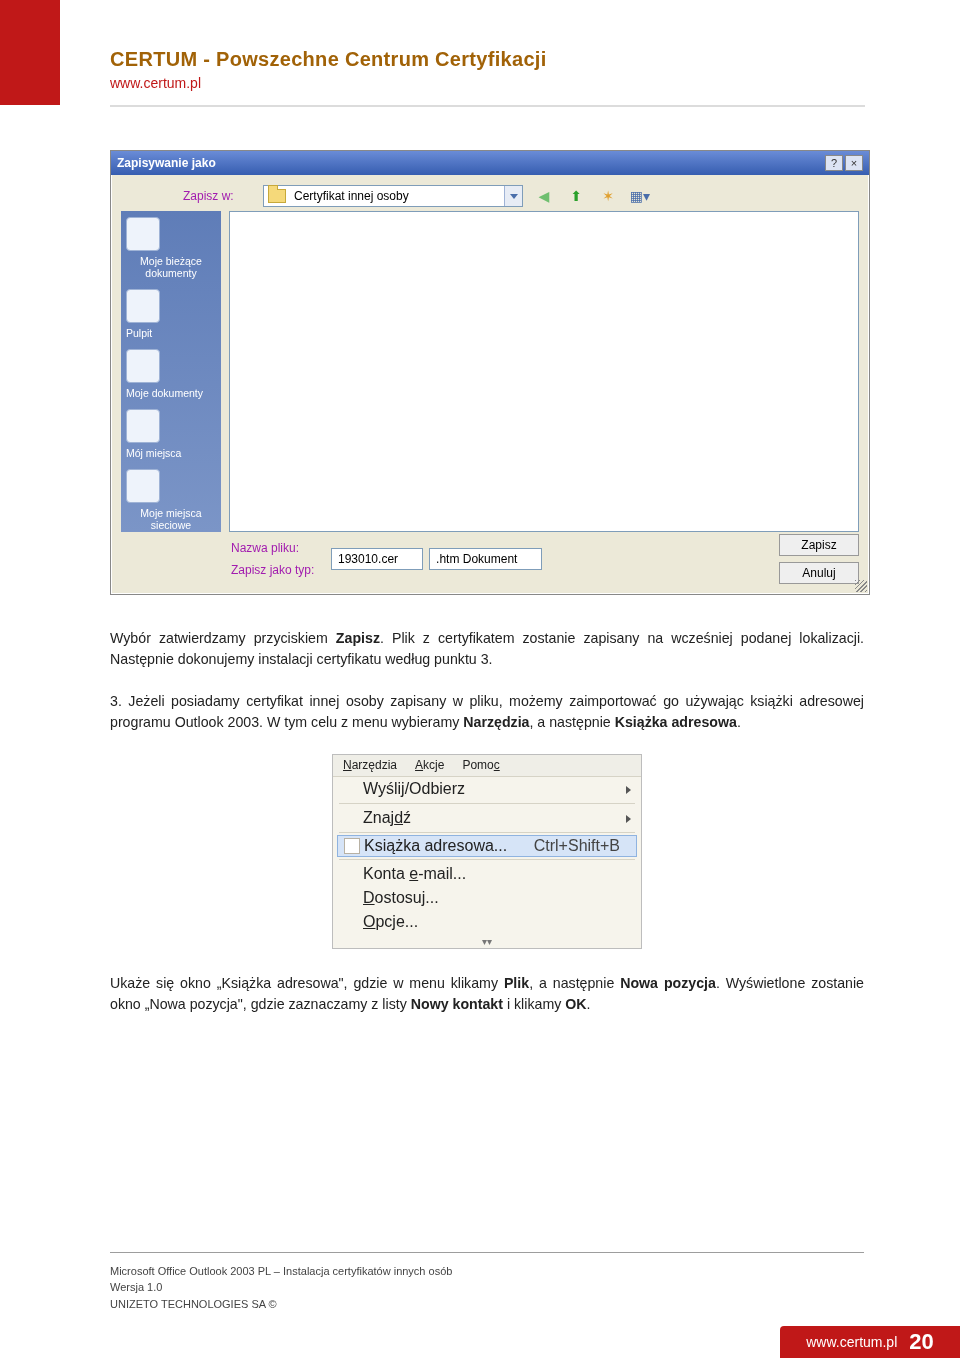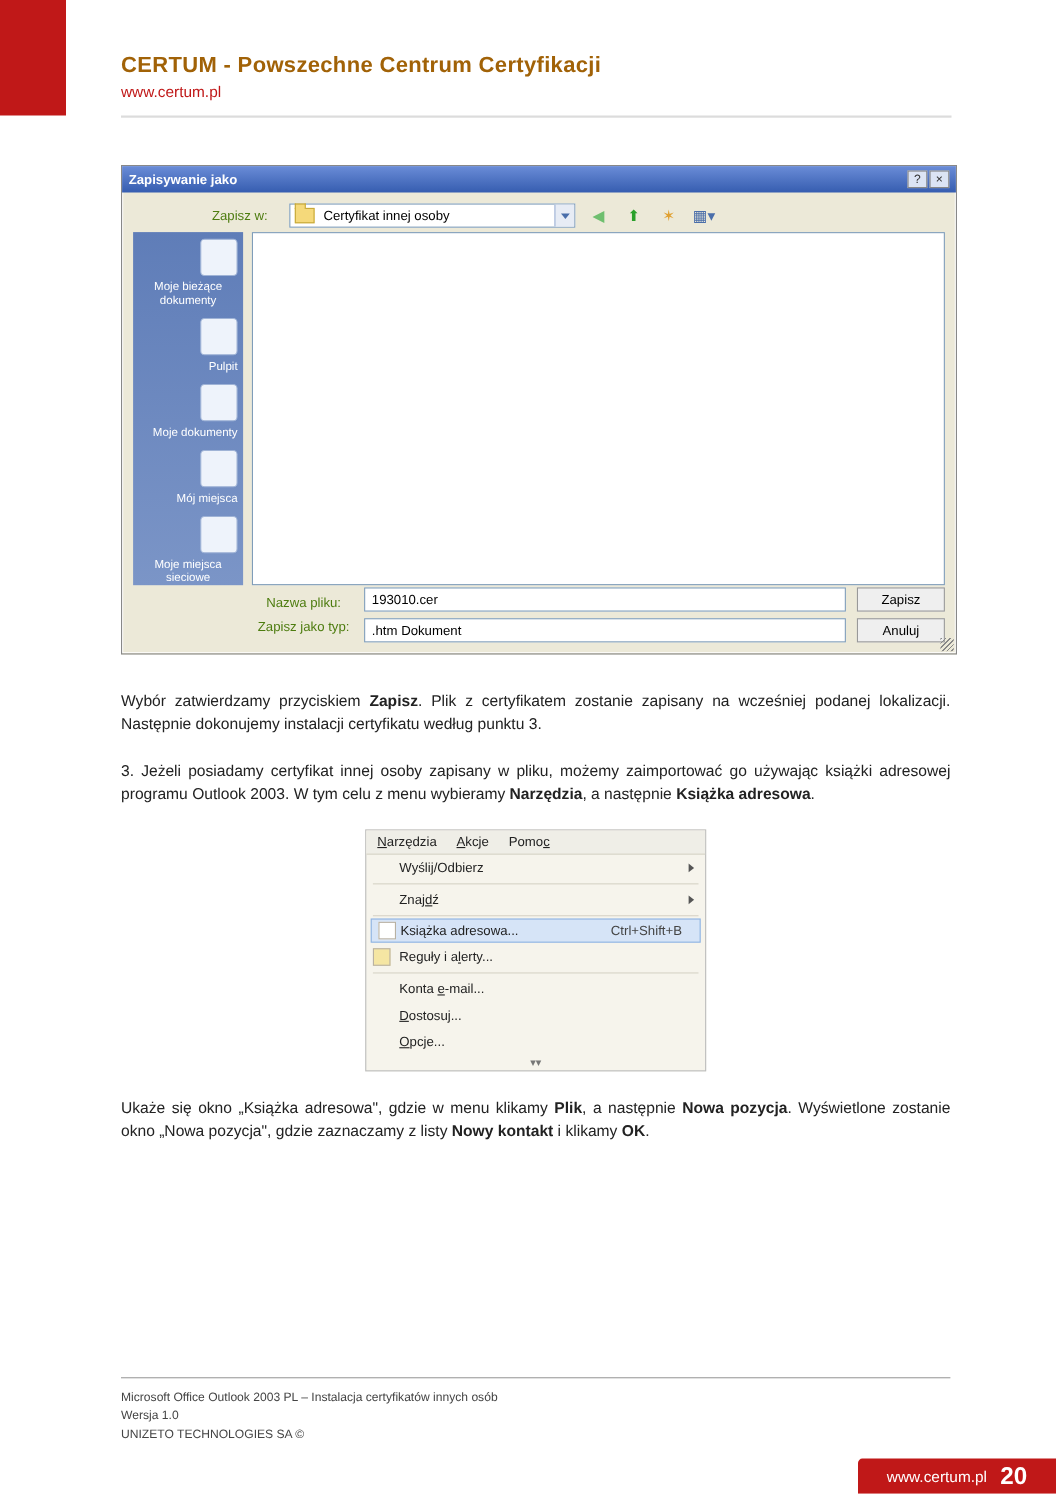--- a/index.html
+++ b/index.html
@@ -11,60 +11,60 @@
   .h-sub   { color: #c01818; font-size: 14px; margin-top: 4px; }
   .gray-rule { position: absolute; left: 110px; top: 105px; width: 755px; height: 2px; background: #dcdcdc; }
 
   
   .dlg { position: absolute; left: 110px; top: 150px; width: 760px; height: 445px; background: #ece9d8; border: 1px solid #888; box-shadow: 0 0 0 1px #fff inset; }
   .dlg-titlebar { height: 24px; background: linear-gradient(#6a8cd7, #365db0); color:#fff; display:flex; align-items:center; padding:0 6px; font-size:12px; }
   .dlg-title { flex:1; font-weight:bold; }
   .dlg-btns { display:flex; gap:2px; }
   .dlg-winbtn { width:18px; height:16px; background:#dce4f4; border:1px solid #888; color:#333; font-size:11px; display:flex; align-items:center; justify-content:center; }
   .dlg-toprow { display:flex; align-items:center; gap:10px; padding:10px 12px 6px 72px; }
-  .lbl { font-size:12px; color:#4d7c0f; text-align:center; width:70px; }
+  .lbl { font-size:12px; color:#a21caf; text-align:left; width:70px; }
   .lbl.wide { width:90px; }
   .combo { height:22px; border:1px solid #7f9db9; background:#fff; display:flex; align-items:center; font-size:12px; }
   .combo .folder-icon { width:18px; height:14px; margin:0 4px; background:#f5d97a; border:1px solid #c7a93a; position:relative; }
   .combo .folder-icon::before { content:""; position:absolute; left:-1px; top:-5px; width:8px; height:4px; background:#f5d97a; border:1px solid #c7a93a; border-bottom:none; }
   .combo .txt { flex:1; padding:0 4px; }
   .combo .arrow { width:18px; height:100%; background:#e7ecf5; border-left:1px solid #9fb3d6; display:flex; align-items:center; justify-content:center; }
   .combo .arrow::after { content:""; width:0;height:0;border-left:4px solid transparent;border-right:4px solid transparent;border-top:5px solid #4a6eaa; }
   .tool-icn { width:22px; height:22px; display:flex; align-items:center; justify-content:center; font-size:14px; }
   .dlg-body { position:absolute; left:10px; top:60px; right:10px; bottom:62px; display:flex; }
   .places { width:100px; background: linear-gradient(#5f7db8,#7b95c7); display:flex; flex-direction:column; align-items:center; padding:6px 0; gap:10px; }
-  .place { width:90px; display:flex; flex-direction:column; align-items:flex-end; gap:4px; color:#fff; font-size:10.5px; text-align:center; line-height:1.15; }
+  .place { width:90px; display:flex; flex-direction:column; align-items:flex-start; gap:4px; color:#fff; font-size:10.5px; text-align:center; line-height:1.15; }
   .place .ico { width:34px; height:34px; background:#cfe1ff; border:1px solid #9fb3d6; border-radius:4px; }
   .place[data-id="recent"] .ico,
   .place[data-id="desktop"] .ico,
   .place[data-id="mydocs"] .ico,
   .place[data-id="mycomp"] .ico,
   .place[data-id="mynet"] .ico { background: #eef3fb; }
   .filearea { flex:1; background:#fff; border:1px solid #7f9db9; margin-left:8px; }
   .dlg-bottom { position:absolute; left:120px; right:10px; bottom:10px; height:50px; display:flex; align-items:center; gap:10px; }
   .bottom-labels { width:90px; display:flex; flex-direction:column; gap:8px; align-items:flex-end; }
-  .bottom-inputs { flex:1; display:flex; flex-direction:column; gap:6px; }
+  .bottom-inputs { flex:1; display:flex; flex-direction:row; gap:6px; }
   .wincombo { height:22px; border:1px solid #7f9db9; background:#fff; display:flex; align-items:center; font-size:12px; }
   .wincombo .txt { flex:1; padding:0 6px; }
   .bottom-buttons { width:80px; display:flex; flex-direction:column; gap:6px; }
   .winbtn { height:22px; border:1px solid #999; background:#efefef; font-size:12px; display:flex; align-items:center; justify-content:center; }
   .resize-grip { position:absolute; right:2px; bottom:2px; width:12px; height:12px; background: repeating-linear-gradient(135deg, #888 0, #888 1px, transparent 1px, transparent 3px); }
 
   
   .content { position:absolute; left:110px; top:628px; width:754px; color:#222; }
   .para { font-size:14.2px; line-height:1.45; text-align:justify; margin-bottom:22px; }
   .note-box { border:1px solid #1f6bbf; padding:10px 12px; font-size:14.2px; line-height:1.45; text-align:justify; color:#222; margin-bottom:28px; }
   .bold { font-weight:bold; }
 
   
   .olmenu { width:310px; margin: 0 auto 24px; background:#f6f4ec; border:1px solid #bdbdbd; }
   .ol-menubar { height:22px; display:flex; align-items:center; gap:18px; padding:0 10px; font-size:12px; background:#efeee7; border-bottom:1px solid #d6d3c6; }
   .ol-menubar span { border-bottom:1px solid transparent; }
   .ol-menubar span u { text-decoration: underline; }
-  .ol-item { height:24px; display:flex; align-items:center; font-size:12px; padding:0 10px 0 30px; position:relative; }
+  .ol-item { height:24px; display:flex; align-items:center; font-size:16px; padding:0 10px 0 30px; position:relative; }
   .ol-item .caret { margin-left:auto; }
   .ol-item .caret::after { content:""; display:inline-block; width:0;height:0;border-top:4px solid transparent;border-bottom:4px solid transparent;border-left:5px solid #555; }
   .ol-sep { height:1px; background:#d6d3c6; margin:2px 6px; }
   .ol-item.highlight { background:#d6e4f7; border:1px solid #8fb3e0; height:22px; margin:1px 4px; padding-left:26px; }
   .ol-item .shortcut { margin-left:auto; margin-right:6px; color:#444; }
   .ol-item .lead-ico { position:absolute; left:6px; width:16px; height:16px; border:1px solid #b8b1a3; background:#fff; }
   .ol-expand { height:14px; display:flex; align-items:center; justify-content:center; font-size:10px; color:#777; }
 
   
   .footer { position:absolute; left:110px; bottom:46px; width:754px; border-top:1px solid #9d9d9d; padding-top:10px; font-size:11px; color:#444; line-height:1.5; }
@@ -174,24 +174,20 @@
       <div class="ol-item">
           <span>Znaj<u>d</u>ź</span>
           <span class="caret"></span>
         </div>
       <div class="ol-sep"></div>
       <div class="ol-item highlight">
           <span class="lead-ico"></span>
           <span>Książka adresowa...</span>
           <span class="shortcut">Ctrl+Shift+B</span>
         </div>
-      <div class="ol-item">
-          <span class="lead-ico" style="background:#f5e6a3;"></span>
-          <span>Reguły i a<u>l</u>erty...</span>
-        </div>
       <div class="ol-sep"></div>
       <div class="ol-item">
           <span>Konta <u>e</u>-mail...</span>
         </div>
       <div class="ol-item">
           <span><u>D</u>ostosuj...</span>
         </div>
       <div class="ol-item">
           <span><u>O</u>pcje...</span>
         </div>

